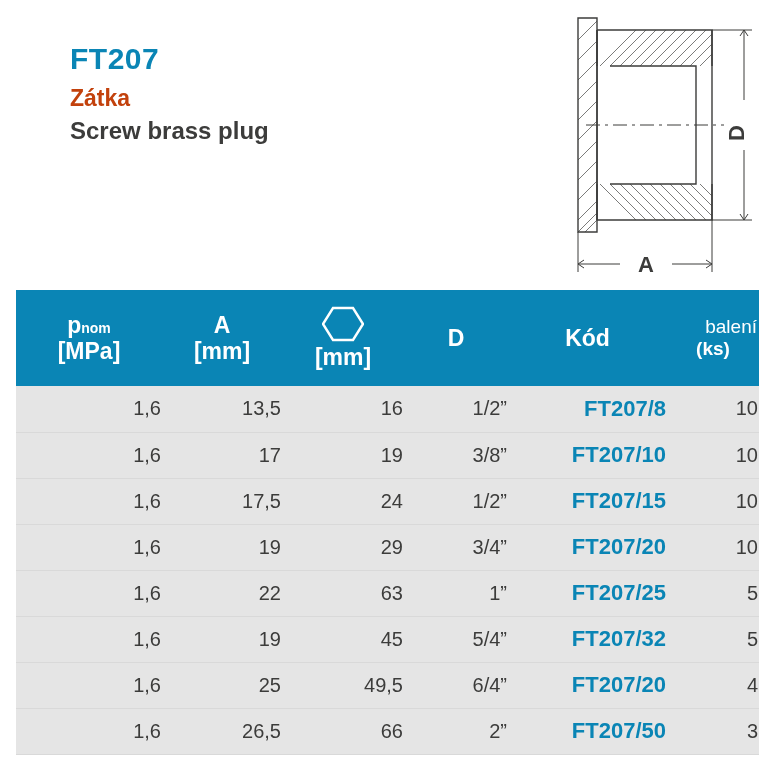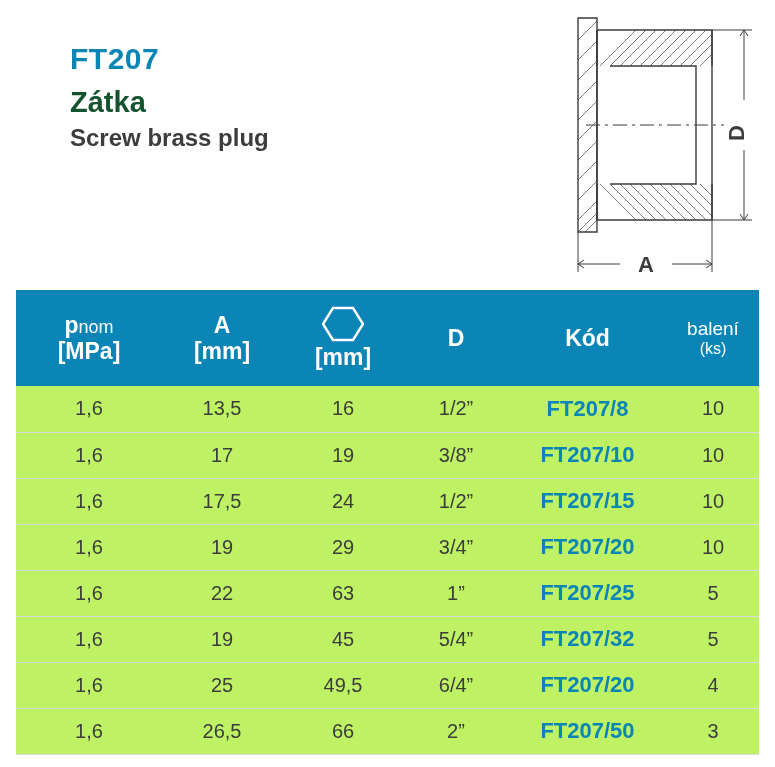--- a/index.html
+++ b/index.html
@@ -27,23 +27,23 @@
     width: 400px;
   }
   .product-code {
     font-size: 30px;
     font-weight: bold;
     color: #0a85b5;
     letter-spacing: 0.5px;
     line-height: 1.1;
   }
   .product-name {
-    font-size: 29px;
-    font-weight: bold;
-    color: #14532d;
+    font-size: 23px;
+    font-weight: bold;
+    color: #c2410c;
     line-height: 1.25;
     margin-top: 9px;
   }
   .product-desc {
     font-size: 24px;
     font-weight: bold;
     color: #3c3c3b;
     line-height: 1.25;
     margin-top: 3px;
   }
@@ -72,34 +72,34 @@
     font-weight: bold;
     height: 96px;
     vertical-align: middle;
     text-align: center;
     padding: 0 2px;
     border: none;
   }
   .th-two-line { line-height: 1.15; }
   .th-l1 { font-size: 21px; display: block; }
   .th-l2 { font-size: 23px; display: block; }
-  .th-sub { font-size: 18px; font-weight: normal; }
+  .th-sub { font-size: 14px; font-weight: bold; }
   .th-big { font-size: 23px; }
-  .th-pack .th-l1 { font-size: 19px; font-weight: normal; }
-  .th-pack .th-l2 { font-size: 16px; font-weight: normal; }
+  .th-pack .th-l1 { font-size: 19px; font-weight: normal; text-align: right; }
+  .th-pack .th-l2 { font-size: 19px; font-weight: bold; }
   .hexicon { display: block; margin: 0 auto 2px auto; }
 
   table.spec tbody td {
     height: 46px;
-    text-align: center;
+    text-align: right;
     vertical-align: middle;
     font-size: 20px;
     color: #3c3c3b;
     border-bottom: 1px solid #d9d9d9;
-    background: #bef264;
+    background: #e5e5e5;
   }
   table.spec tbody tr td.code-cell {
     color: #0a85b5;
     font-weight: bold;
     font-size: 22px;
   }
   table.spec tbody tr:last-child td { border-bottom: 1px solid #d9d9d9; }
 
   col.c0 { width: 146px; }
   col.c1 { width: 120px; }

